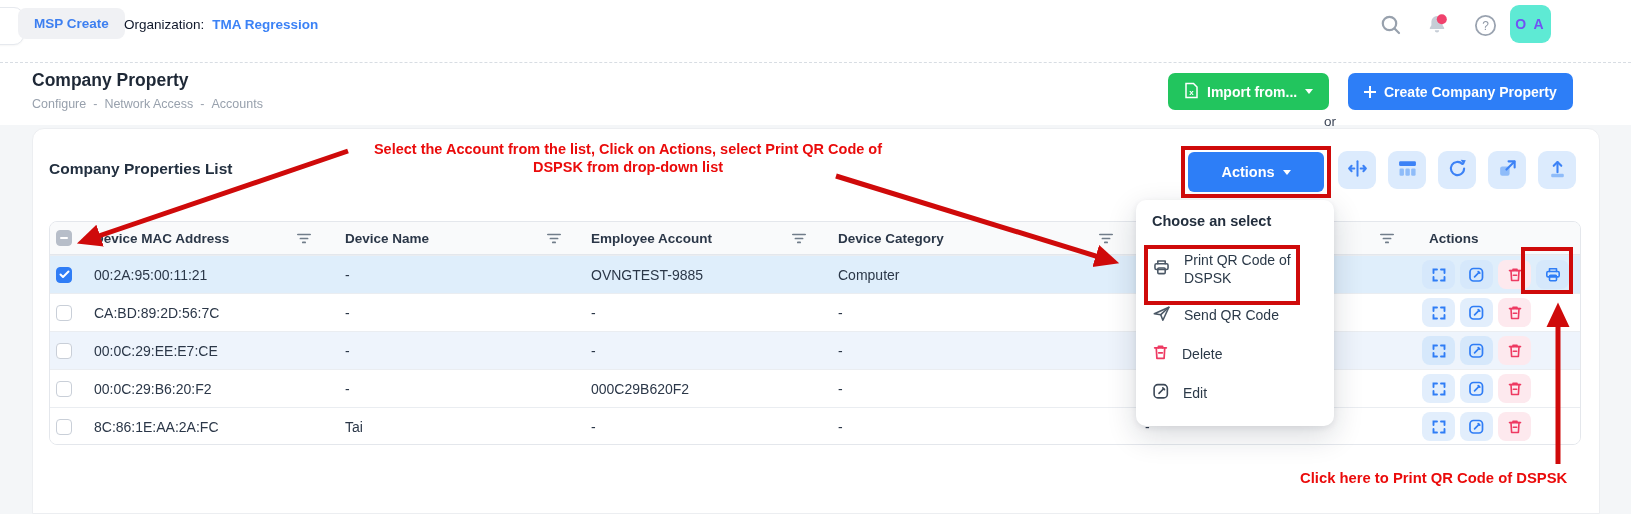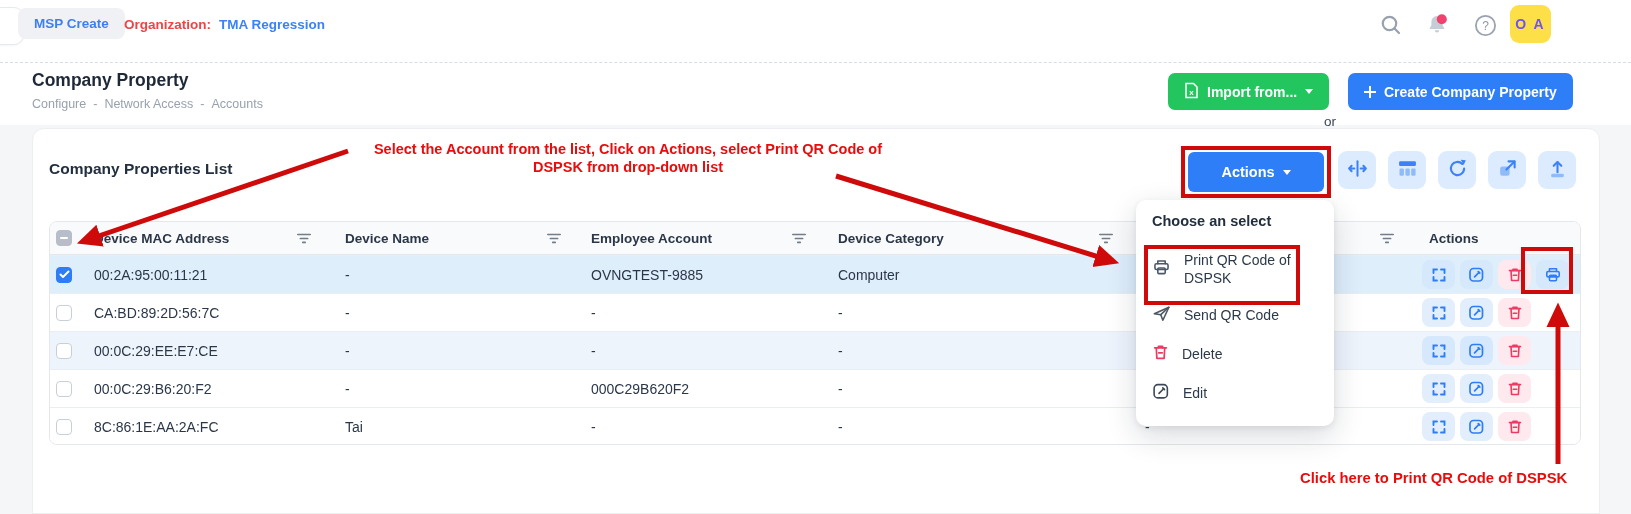--- a/index.html
+++ b/index.html
@@ -6,24 +6,24 @@
   html,body { width:1631px; height:514px; overflow:hidden; }
   body { font-family:"Liberation Sans", sans-serif; background:#f4f6f8; position:relative; color:#2b3748; }
 
   
   .topbar { position:absolute; left:0; top:0; width:1631px; height:62px; background:#fff; }
   .edge-btn { position:absolute; left:-16px; top:7px; width:40px; height:38px; background:#fff;
               border:1px solid #e6e9ee; border-radius:10px; box-shadow:0 1px 2px rgba(0,0,0,.04); }
   .msp-chip { position:absolute; left:18px; top:8px; height:31px; padding:0 16px; background:#f0f1f4;
               border-radius:8px; color:#3d7ff0; font-weight:bold; font-size:13.5px; display:flex; align-items:center; }
   .org-wrap { position:absolute; left:124px; top:0; height:48px; display:flex; align-items:center; gap:8px; font-size:13.5px; }
-  .org-label { font-weight:bold; color:#ef4444;text-align:right; }
+  .org-label { font-weight:normal; color:#0f172a;text-align:right; }
   .org-value { font-weight:bold; color:#3b82f6; }
   .top-icon { position:absolute; top:12px; width:26px; height:26px; display:flex; align-items:center; justify-content:center; cursor:pointer; }
-  .avatar { position:absolute; left:1510px; top:5px; width:41px; height:38px; background:#fde047; border-radius:9px;
+  .avatar { position:absolute; left:1510px; top:5px; width:41px; height:38px; background:#5eead4; border-radius:9px;
             color:#7152f3; font-weight:bold; font-size:14px; letter-spacing:2px; display:flex; align-items:center; justify-content:center; }
 
   
   .page-header { position:absolute; left:0; top:62px; width:1631px; height:63px; background:#fff; border-top:1px dashed #d8dde3; }
   .pg-title { position:absolute; left:32px; top:7px; font-size:17.5px; font-weight:bold; color:#1e2836; }
   .breadcrumb { position:absolute; left:32px; top:34px; font-size:12.5px; color:#98a1ad; display:flex; gap:7px; }
   .btn { display:flex; align-items:center; gap:8px; border-radius:7px; color:#fff; font-weight:bold; font-size:14px;
          height:37px; padding:0 16px; cursor:pointer; border:none; }
   .import-btn { position:absolute; left:1168px; top:10px; background:#22c55e; }
   .or-label { position:absolute; left:1324px; top:19px; font-size:13.5px; color:#3c4657;margin-top:32px; }

